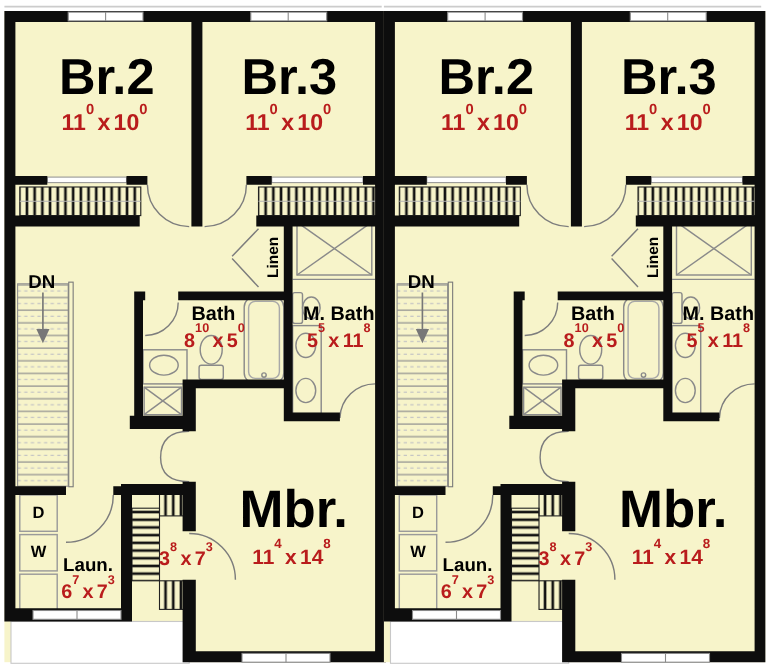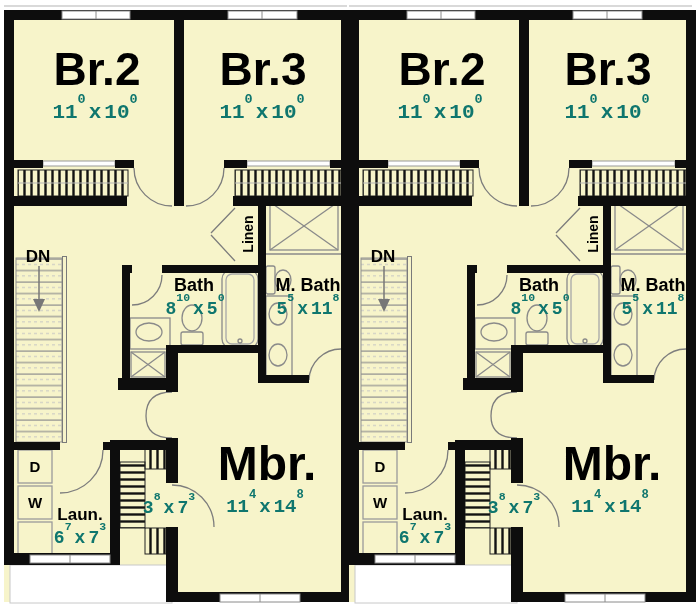--- a/index.html
+++ b/index.html
@@ -13,21 +13,21 @@
   .unit{position:absolute; top:0; left:0; width:351px; height:611px;}
   .unit svg{position:absolute; top:0; left:0;}
   .lbl{
     position:absolute; transform:translate(-50%,-50%);
     font-weight:bold; color:#000; white-space:nowrap; line-height:1;
     letter-spacing:0px;
   }
   .lbl.rot{transform:translate(-50%,-50%) rotate(-90deg);}
   .dim{
     position:absolute; transform:translate(-50%,-50%);
-    font-weight:bold; color:#0f766e; white-space:nowrap; line-height:1;font-family:Liberation Mono, monospace;
+    font-weight:bold; color:#b91c1c; white-space:nowrap; line-height:1;
   }
   .dim sup{
     font-size:64%; position:relative; top:-0.55em; line-height:0;
   }
   .dim .x{margin:0 3px;}
 </style>
 </head>
 <body>
 
 <svg width="0" height="0" style="position:absolute">

